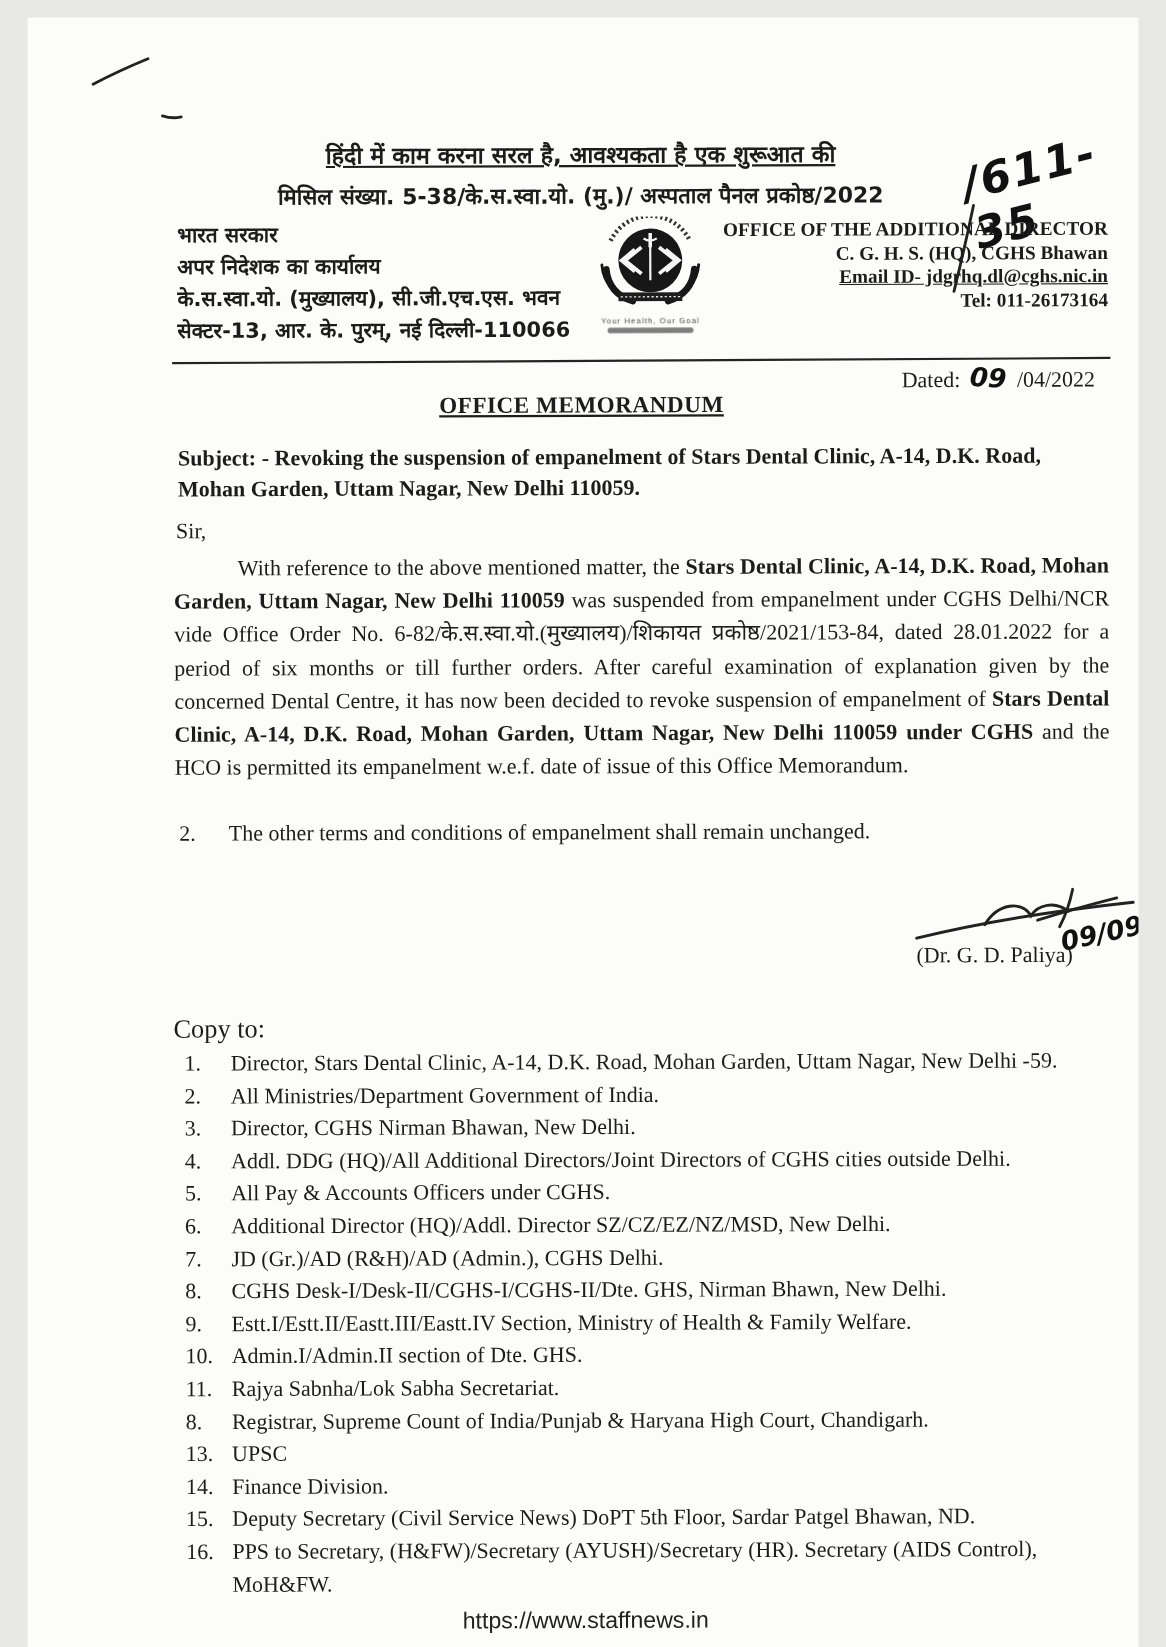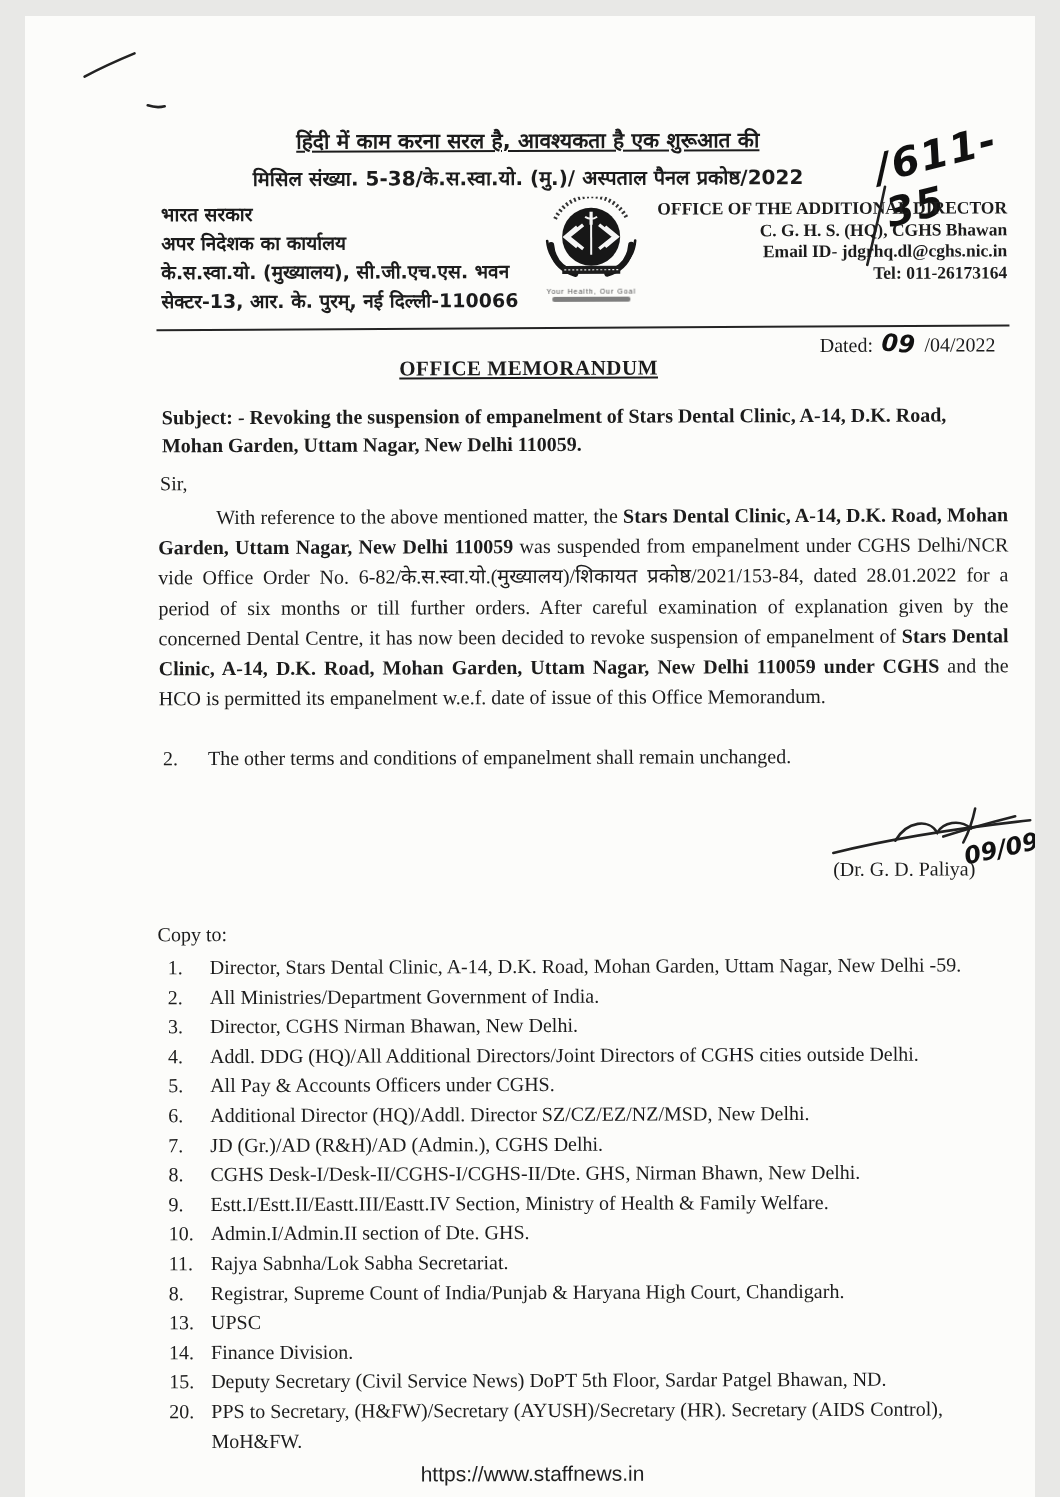--- a/index.html
+++ b/index.html
@@ -16,38 +16,38 @@
   .hindi-slogan{top:110px; font-weight:bold; font-size:21px; text-decoration:underline;
     font-family:"DejaVu Sans", sans-serif;}
   .file-line{top:148px; font-size:20px; font-weight:bold; font-family:"DejaVu Sans", sans-serif;}
   .hand{font-family:"DejaVu Sans", sans-serif; font-style:italic; color:#111;}
   .hand-fileno{top:112px; left:856px; font-size:40px; transform:rotate(-14deg);
     letter-spacing:2px; font-weight:bold;}
   .left-block{top:183px; left:138px; font-size:19px; line-height:29px; font-weight:bold;
     font-family:"DejaVu Sans", sans-serif;}
   .right-block{top:183px; right:26px; text-align:right; font-weight:bold;
     font-size:17.5px; line-height:21.5px; font-family:"Liberation Serif", serif;}
-  .right-block .email{}
+  .right-block .email{text-decoration:underline;}
   .hrule{top:311px; left:133px; right:24px; border-top:2.2px solid #242424; transform:rotate(-0.12deg);}
   .dated-line{top:315px; right:38px; font-size:20px;}
   .hand-day{display:inline-block; font-size:24px; transform:rotate(4deg); margin:0 4px; font-weight:bold;}
   
   .om-title{top:340px; font-weight:bold; font-size:21px; text-decoration:underline; letter-spacing:.5px;}
   .subject{top:386px; left:138px; right:28px; font-weight:bold; font-size:20px; line-height:28px;}
   .salutation{top:455px; left:136px; font-size:20px;}
   .para1{top:485px; left:134px; right:26px; font-size:20px; line-height:30.2px;
     text-align:justify; text-indent:58px;}
   .para2{top:730px; left:138px; right:60px; font-size:20px; display:flex; gap:30px;}
   
   .sign-scribble{top:788px; left:800px;}
   .hand-signdate{top:816px; left:938px; font-size:24px; transform:rotate(-12deg); font-weight:bold;}
   .sign-name{top:843px; right:60px; font-size:20px;}
   .sign-desig{top:868px; right:60px; font-size:20px;}
   
-  .copy-label{top:906px; left:132px; font-size:20px;}
+  .copy-label{top:906px; left:132px; font-size:24px;}
   .copy-list{top:936px; left:142px; right:40px; font-size:20px;}
   .copy-item{display:flex; line-height:29.6px;}
   .copy-item .no{flex:0 0 42px;}
   .copy-item .tx{flex:1;}
   .footer{top:1446px; font-size:21px; font-family:"Liberation Sans", sans-serif; color:#222;}
   
   .logo{top:181px; left:512px; width:112px; text-align:center;}
   .logo-caption{font-size:7px; color:#4a4a4a; letter-spacing:1px; filter:blur(.3px);
     font-family:"Liberation Sans", sans-serif; margin-top:1px;}
   .logo-caption2{height:5px; width:78px; margin:2px auto 0; background:#555; opacity:.75;
@@ -214,21 +214,21 @@
           <span class="no">14.</span>
           <span class="tx">Finance Division.</span>
         </div>
 
         <div class="copy-item">
           <span class="no">15.</span>
           <span class="tx">Deputy Secretary (Civil Service News) DoPT 5th Floor, Sardar Patgel Bhawan, ND.</span>
         </div>
 
         <div class="copy-item">
-          <span class="no">20.</span>
+          <span class="no">16.</span>
           <span class="tx">PPS to Secretary, (H&amp;FW)/Secretary (AYUSH)/Secretary (HR). Secretary (AIDS Control), MoH&amp;FW.</span>
         </div>
       </div>
 
     <div class="abs ctr footer">https://www.staffnews.in</div>
 
   </div>
 </div>
 
 </body></html>

